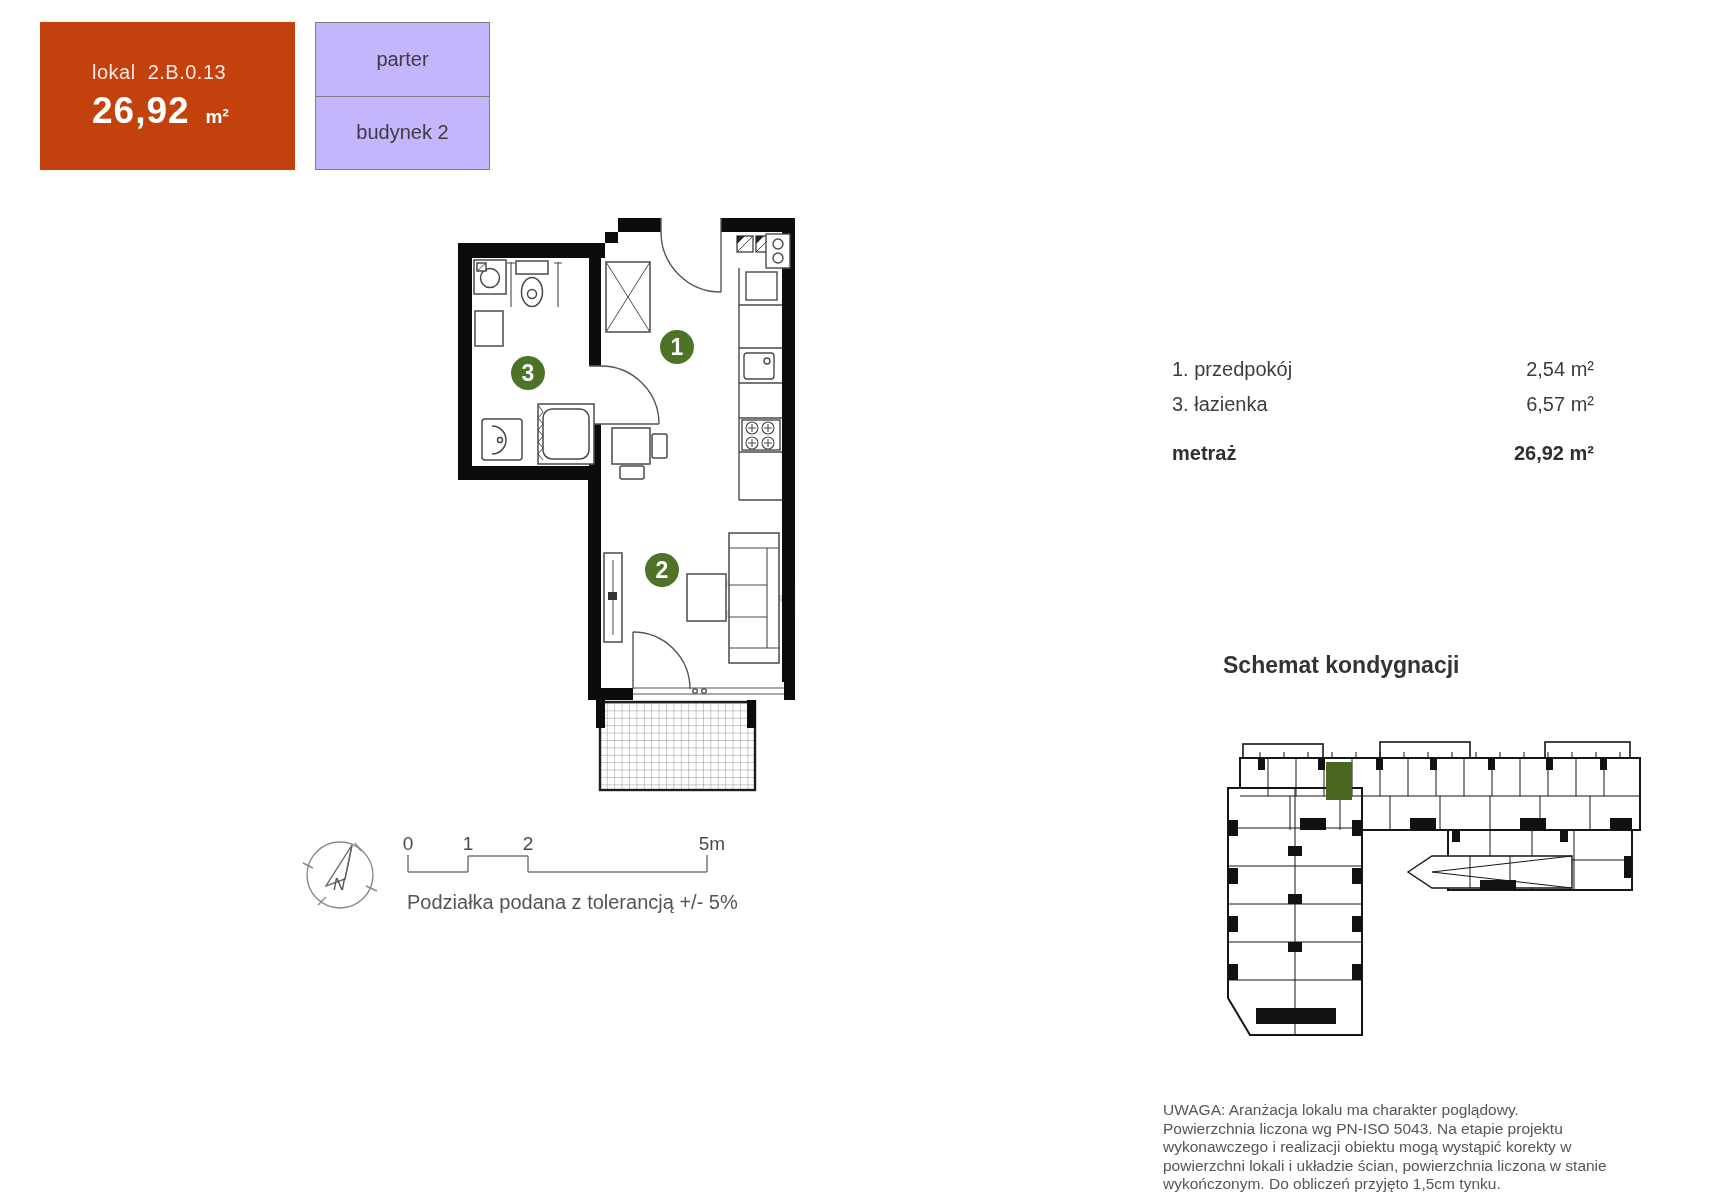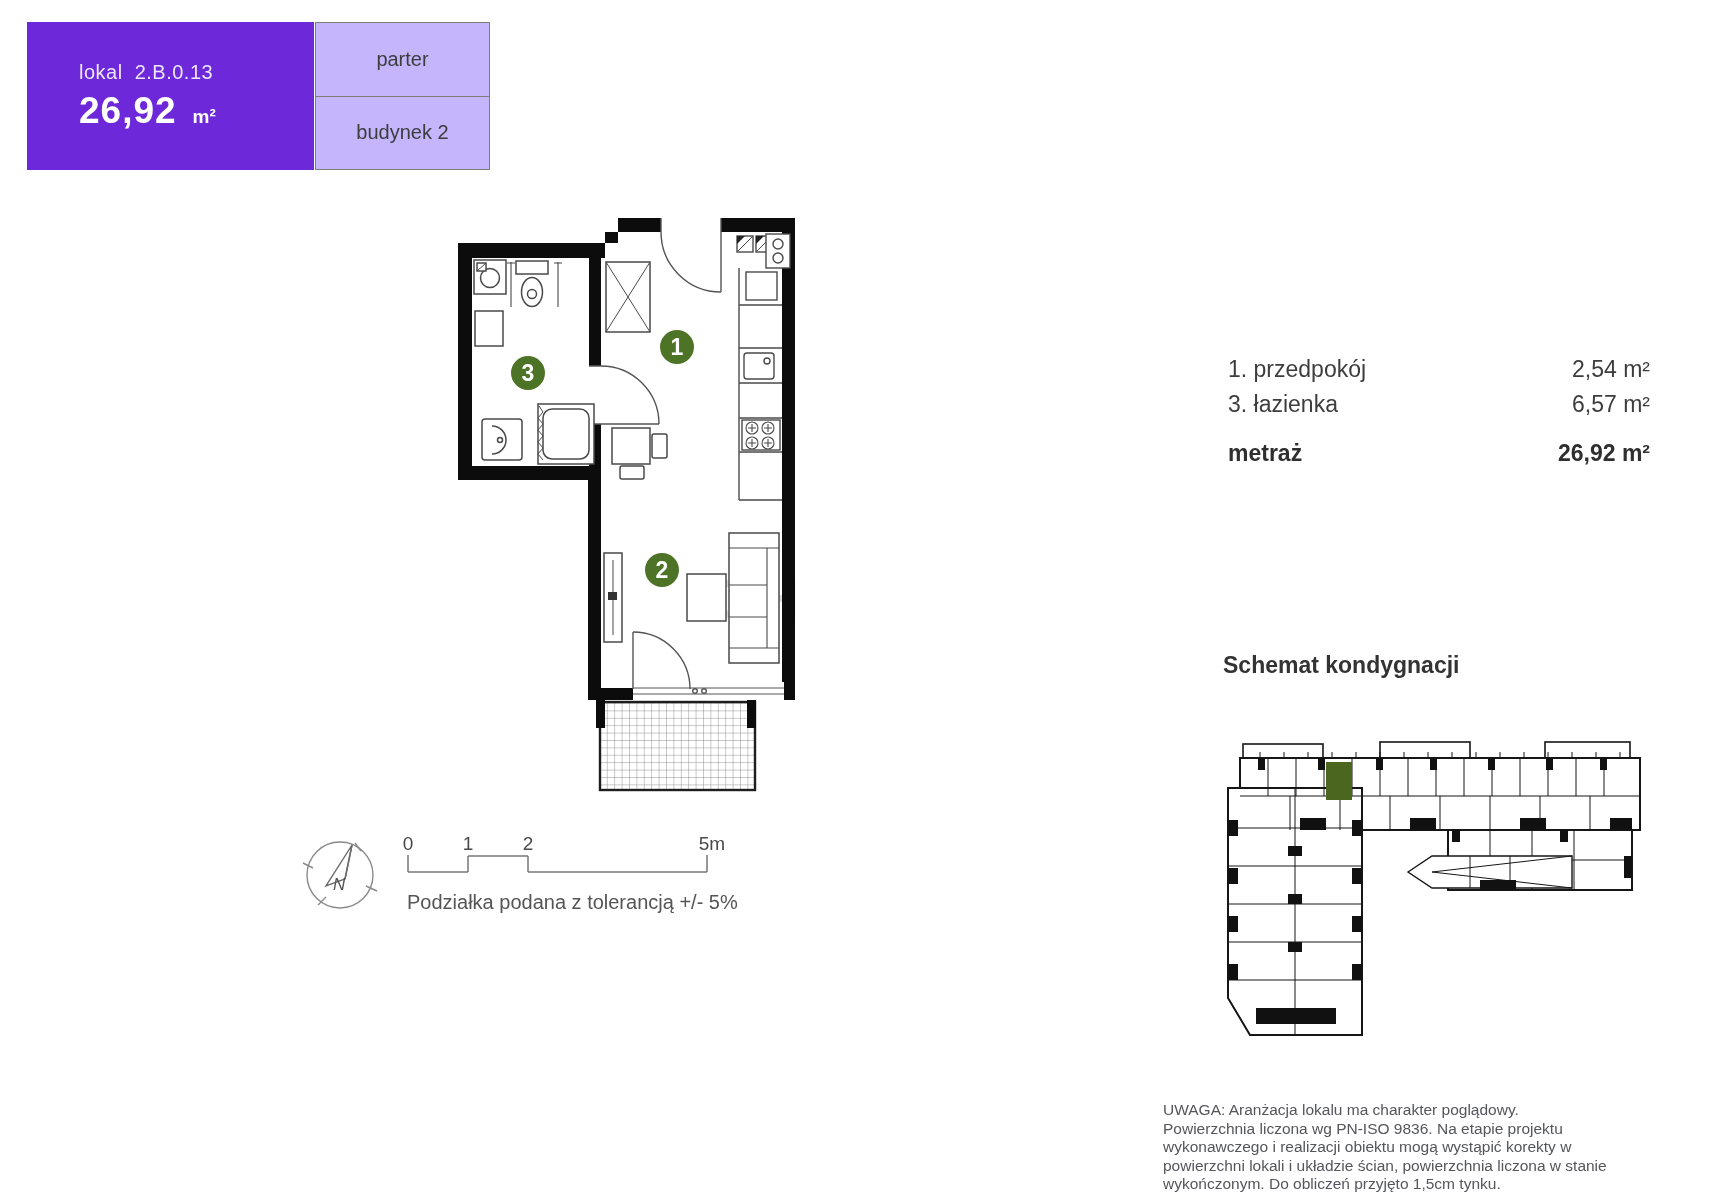--- a/index.html
+++ b/index.html
@@ -1,31 +1,31 @@
 <!DOCTYPE html>
 <html><head>
 <meta charset="utf-8">
 <style>
   html,body{margin:0;padding:0;background:#fff;}
   #page{position:relative;width:1724px;height:1200px;background:#fff;overflow:hidden;
         font-family:"Liberation Sans", sans-serif;color:#3f3f3f;}
   
-  #unit-tile{position:absolute;left:27px;top:22px;width:287px;height:148px;background:#6d28d9;
+  #unit-tile{position:absolute;left:40px;top:22px;width:255px;height:148px;background:#c2410c;
              display:flex;flex-direction:column;justify-content:center;padding-left:52px;box-sizing:border-box;}
   #unit-tile .line1{font-size:20px;color:rgba(255,255,255,.88);letter-spacing:.5px;}
   #unit-tile .line1 .num{margin-left:12px;}
   #unit-tile .line2{margin-top:6px;color:#fff;font-weight:bold;}
   #unit-tile .line2 .val{font-size:37px;letter-spacing:1px;}
   #unit-tile .line2 .unit{font-size:19px;margin-left:16px;}
   #floor-boxes{position:absolute;left:315px;top:22px;width:175px;height:148px;border:1px solid #7d7d7d;
                box-sizing:border-box;display:flex;flex-direction:column;background:#c4b5fd;}
   #floor-boxes .cell{flex:1;display:flex;align-items:center;justify-content:center;font-size:20px;color:#3d3d3d;}
   #floor-boxes .cell:first-child{border-bottom:1px solid #7d7d7d;}
   
-  #legend{position:absolute;left:1228px;top:352px;width:422px;font-size:23px;color:#3d3d3d;}
+  #legend{position:absolute;left:1172px;top:352px;width:422px;font-size:20px;color:#3d3d3d;}
   #legend .row{display:flex;justify-content:space-between;height:35px;align-items:center;}
   #legend .total{margin-top:14px;font-weight:bold;color:#2f2f2f;gap:32px;}
   
   #schematic-title{position:absolute;left:1223px;top:652px;font-size:23px;font-weight:bold;color:#333;}
   
   #disclaimer{position:absolute;left:1163px;top:1101px;width:452px;font-size:15.5px;line-height:18.6px;color:#55565a;}
   svg{position:absolute;left:0;top:0;}
   text{font-family:"Liberation Sans", sans-serif;}
 </style>
 </head>
@@ -56,21 +56,21 @@
       <span>6,57 m²</span>
     </div>
     <div class="row total">
       <span>metraż</span>
       <span>26,92 m²</span>
     </div>
   </div>
 
   <div id="schematic-title">Schemat kondygnacji</div>
 
-  <div id="disclaimer">UWAGA: Aranżacja lokalu ma charakter poglądowy. Powierzchnia liczona wg PN-ISO 9836. Na etapie projektu wykonawczego i realizacji obiektu mogą wystąpić korekty w powierzchni lokali i układzie ścian, powierzchnia liczona w stanie wykończonym. Do obliczeń przyjęto 1,5cm tynku.</div>
+  <div id="disclaimer">UWAGA: Aranżacja lokalu ma charakter poglądowy. Powierzchnia liczona wg PN-ISO 5043. Na etapie projektu wykonawczego i realizacji obiektu mogą wystąpić korekty w powierzchni lokali i układzie ścian, powierzchnia liczona w stanie wykończonym. Do obliczeń przyjęto 1,5cm tynku.</div>
 
   <svg width="1724" height="1200" viewBox="0 0 1724 1200">
     <defs>
       <pattern id="bgrid" width="7.4" height="7.4" patternUnits="userSpaceOnUse">
         <path d="M7.4 0H0V7.4" fill="none" stroke="#787878" stroke-width="0.8"></path>
       </pattern>
     </defs>
 
     <text x="712" y="618" font-size="56" font-weight="bold" fill="#bdbdbd" opacity="0.5" letter-spacing="6">CH</text>
 

